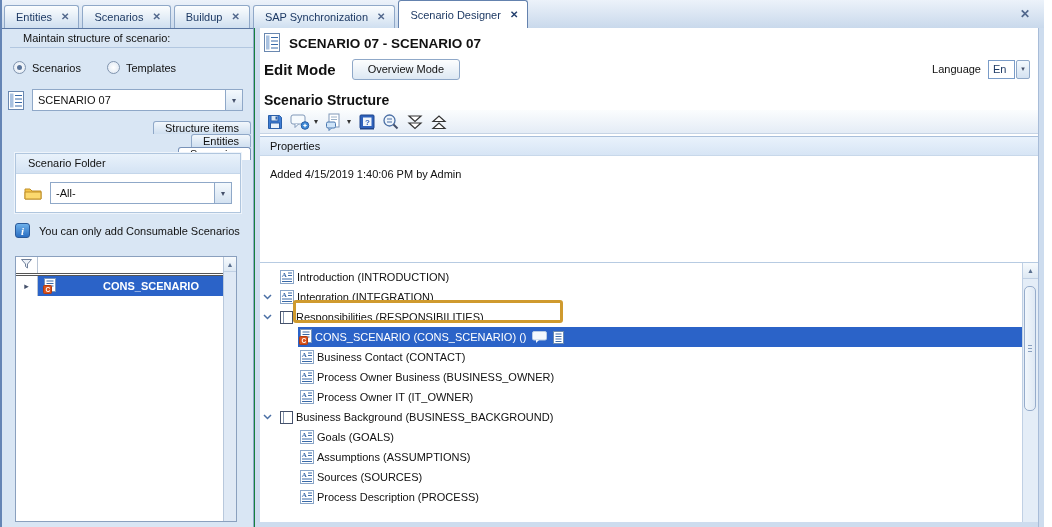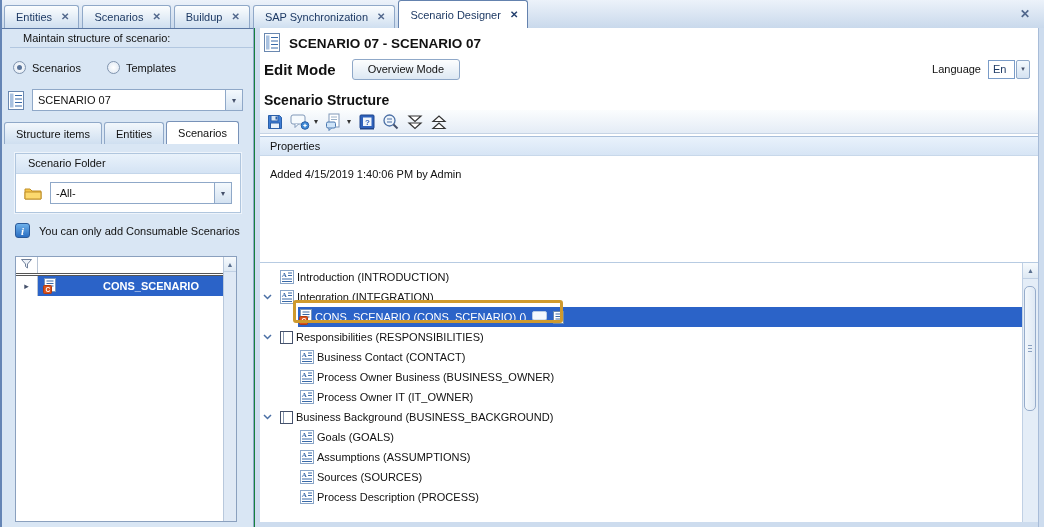--- a/index.html
+++ b/index.html
@@ -30,21 +30,21 @@
   .radio.on::after { content:''; position:absolute; left:3px; top:3px; width:5px; height:5px;
     border-radius:50%; background:#5a749a; }
   .radio-lbl { margin-right:26px; }
   .lp-combo-row { position:absolute; left:6px; top:60px; right:10px; height:22px; display:flex; align-items:center; }
   .combo { border:1px solid #8fa8c8; background:#fff; display:flex; align-items:stretch; height:22px; flex:1; }
   .combo .cval { flex:1; display:flex; align-items:center; padding-left:5px; }
   .combo .cbtn { width:17px; background:linear-gradient(#f4f9fd,#d4e2f1); border-left:1px solid #8fa8c8;
     display:flex; align-items:center; justify-content:center; color:#44506a; font-size:8px; }
   .lp-combo-row .ic { margin-right:8px; display:flex; }
 
-  .lp-tabs { position:absolute; left:2px; top:92px; right:0; height:23px; display:flex; align-items:flex-end; }
+  .lp-tabs { position:absolute; left:2px; top:92px; right:0; height:23px; display:flex; align-items:flex-end;flex-direction:column; }
   .lp-tab { height:22px; padding:0 11px; background:linear-gradient(#f2f7fc,#cfdff0);
     border:1px solid #8fa8c8; border-bottom:none; border-radius:3px 3px 0 0; margin-right:2px;
     display:flex; align-items:center; }
   .lp-tab.active { background:#fff; height:23px; border-color:#7892b8; }
 
   .lp-group { position:absolute; left:13px; top:124px; width:226px; height:60px; background:#fff;
     border:1px solid #b0c6de; box-shadow:0 0 0 1px #eef4fb; }
   .lp-group-header { height:20px; background:linear-gradient(#e9f2fb,#d4e3f4);
     border-bottom:1px solid #c4d6ea; padding-left:12px; line-height:19px; }
   .lp-group-body { height:38px; display:flex; align-items:center; padding:0 8px;justify-content:flex-end; }
@@ -356,20 +356,35 @@
             <svg width="14" height="14" viewBox="0 0 14 14">
                 <rect x="0.5" y="0.5" width="13" height="13" fill="#fff" stroke="#8aa6c8"></rect>
                 <text x="1.8" y="7" font-size="7" font-weight="bold" fill="#3a6aa8" font-family="serif">A</text>
                 <line x1="8" y1="3" x2="12" y2="3" stroke="#3a6aa8"></line>
                 <line x1="8" y1="5.5" x2="12" y2="5.5" stroke="#3a6aa8"></line>
                 <line x1="2" y1="9" x2="12" y2="9" stroke="#3a6aa8"></line>
                 <line x1="2" y1="11.5" x2="12" y2="11.5" stroke="#3a6aa8"></line>
               </svg>
           </span>
           <span class="tlabel">Integration (INTEGRATION)</span>
+        </div>
+
+        <div class="trow lvl1">
+          <span class="chev">
+            <svg width="9" height="6">
+                <polyline points="1,1 4.5,4.5 8,1" fill="none" stroke="#4a6fa5" stroke-width="1.5"></polyline>
+              </svg>
+          </span>
+          <span class="ticon">
+            <svg width="13" height="13">
+                <rect x="0.5" y="0.5" width="12" height="12" fill="#fff" stroke="#44506a"></rect>
+                <line x1="3.5" y1="1" x2="3.5" y2="12" stroke="#8898b0"></line>
+              </svg>
+          </span>
+          <span class="tlabel">Responsibilities (RESPONSIBILITIES)</span>
         </div>
 
         <div class="trow sel">
           <div class="band">
             <span class="ticon">
               <svg width="14" height="16" viewBox="0 0 14 16">
                   <rect x="1.5" y="0.5" width="11" height="13" fill="#fff" stroke="#7a96bc"></rect>
                   <line x1="3.5" y1="3" x2="10.5" y2="3" stroke="#3a6aa8"></line>
                   <line x1="3.5" y1="5.5" x2="10.5" y2="5.5" stroke="#3a6aa8"></line>
                   <line x1="3.5" y1="8" x2="10.5" y2="8" stroke="#3a6aa8"></line>
@@ -389,90 +404,75 @@
                   <rect x="0.5" y="0.5" width="10" height="12" fill="#fff" stroke="#6a8ab0"></rect>
                   <line x1="2.5" y1="3" x2="8.5" y2="3" stroke="#3a6aa8"></line>
                   <line x1="2.5" y1="5.5" x2="8.5" y2="5.5" stroke="#3a6aa8"></line>
                   <line x1="2.5" y1="8" x2="8.5" y2="8" stroke="#3a6aa8"></line>
                   <line x1="2.5" y1="10.5" x2="8.5" y2="10.5" stroke="#3a6aa8"></line>
                 </svg>
             </span>
           </div>
         </div>
 
+        <div class="trow lvl2">
+          <span class="ticon">
+            <svg width="14" height="14" viewBox="0 0 14 14">
+                <rect x="0.5" y="0.5" width="13" height="13" fill="#fff" stroke="#8aa6c8"></rect>
+                <text x="1.8" y="7" font-size="7" font-weight="bold" fill="#3a6aa8" font-family="serif">A</text>
+                <line x1="8" y1="3" x2="12" y2="3" stroke="#3a6aa8"></line>
+                <line x1="8" y1="5.5" x2="12" y2="5.5" stroke="#3a6aa8"></line>
+                <line x1="2" y1="9" x2="12" y2="9" stroke="#3a6aa8"></line>
+                <line x1="2" y1="11.5" x2="12" y2="11.5" stroke="#3a6aa8"></line>
+              </svg>
+          </span>
+          <span class="tlabel">Business Contact (CONTACT)</span>
+        </div>
+
+        <div class="trow lvl2">
+          <span class="ticon">
+            <svg width="14" height="14" viewBox="0 0 14 14">
+                <rect x="0.5" y="0.5" width="13" height="13" fill="#fff" stroke="#8aa6c8"></rect>
+                <text x="1.8" y="7" font-size="7" font-weight="bold" fill="#3a6aa8" font-family="serif">A</text>
+                <line x1="8" y1="3" x2="12" y2="3" stroke="#3a6aa8"></line>
+                <line x1="8" y1="5.5" x2="12" y2="5.5" stroke="#3a6aa8"></line>
+                <line x1="2" y1="9" x2="12" y2="9" stroke="#3a6aa8"></line>
+                <line x1="2" y1="11.5" x2="12" y2="11.5" stroke="#3a6aa8"></line>
+              </svg>
+          </span>
+          <span class="tlabel">Process Owner Business (BUSINESS_OWNER)</span>
+        </div>
+
+        <div class="trow lvl2">
+          <span class="ticon">
+            <svg width="14" height="14" viewBox="0 0 14 14">
+                <rect x="0.5" y="0.5" width="13" height="13" fill="#fff" stroke="#8aa6c8"></rect>
+                <text x="1.8" y="7" font-size="7" font-weight="bold" fill="#3a6aa8" font-family="serif">A</text>
+                <line x1="8" y1="3" x2="12" y2="3" stroke="#3a6aa8"></line>
+                <line x1="8" y1="5.5" x2="12" y2="5.5" stroke="#3a6aa8"></line>
+                <line x1="2" y1="9" x2="12" y2="9" stroke="#3a6aa8"></line>
+                <line x1="2" y1="11.5" x2="12" y2="11.5" stroke="#3a6aa8"></line>
+              </svg>
+          </span>
+          <span class="tlabel">Process Owner IT (IT_OWNER)</span>
+        </div>
+
+
         <div class="trow lvl1">
           <span class="chev">
             <svg width="9" height="6">
                 <polyline points="1,1 4.5,4.5 8,1" fill="none" stroke="#4a6fa5" stroke-width="1.5"></polyline>
               </svg>
           </span>
           <span class="ticon">
             <svg width="13" height="13">
                 <rect x="0.5" y="0.5" width="12" height="12" fill="#fff" stroke="#44506a"></rect>
                 <line x1="3.5" y1="1" x2="3.5" y2="12" stroke="#8898b0"></line>
               </svg>
           </span>
-          <span class="tlabel">Responsibilities (RESPONSIBILITIES)</span>
-        </div>
-
-        <div class="trow lvl2">
-          <span class="ticon">
-            <svg width="14" height="14" viewBox="0 0 14 14">
-                <rect x="0.5" y="0.5" width="13" height="13" fill="#fff" stroke="#8aa6c8"></rect>
-                <text x="1.8" y="7" font-size="7" font-weight="bold" fill="#3a6aa8" font-family="serif">A</text>
-                <line x1="8" y1="3" x2="12" y2="3" stroke="#3a6aa8"></line>
-                <line x1="8" y1="5.5" x2="12" y2="5.5" stroke="#3a6aa8"></line>
-                <line x1="2" y1="9" x2="12" y2="9" stroke="#3a6aa8"></line>
-                <line x1="2" y1="11.5" x2="12" y2="11.5" stroke="#3a6aa8"></line>
-              </svg>
-          </span>
-          <span class="tlabel">Business Contact (CONTACT)</span>
-        </div>
-
-        <div class="trow lvl2">
-          <span class="ticon">
-            <svg width="14" height="14" viewBox="0 0 14 14">
-                <rect x="0.5" y="0.5" width="13" height="13" fill="#fff" stroke="#8aa6c8"></rect>
-                <text x="1.8" y="7" font-size="7" font-weight="bold" fill="#3a6aa8" font-family="serif">A</text>
-                <line x1="8" y1="3" x2="12" y2="3" stroke="#3a6aa8"></line>
-                <line x1="8" y1="5.5" x2="12" y2="5.5" stroke="#3a6aa8"></line>
-                <line x1="2" y1="9" x2="12" y2="9" stroke="#3a6aa8"></line>
-                <line x1="2" y1="11.5" x2="12" y2="11.5" stroke="#3a6aa8"></line>
-              </svg>
-          </span>
-          <span class="tlabel">Process Owner Business (BUSINESS_OWNER)</span>
-        </div>
-
-        <div class="trow lvl2">
-          <span class="ticon">
-            <svg width="14" height="14" viewBox="0 0 14 14">
-                <rect x="0.5" y="0.5" width="13" height="13" fill="#fff" stroke="#8aa6c8"></rect>
-                <text x="1.8" y="7" font-size="7" font-weight="bold" fill="#3a6aa8" font-family="serif">A</text>
-                <line x1="8" y1="3" x2="12" y2="3" stroke="#3a6aa8"></line>
-                <line x1="8" y1="5.5" x2="12" y2="5.5" stroke="#3a6aa8"></line>
-                <line x1="2" y1="9" x2="12" y2="9" stroke="#3a6aa8"></line>
-                <line x1="2" y1="11.5" x2="12" y2="11.5" stroke="#3a6aa8"></line>
-              </svg>
-          </span>
-          <span class="tlabel">Process Owner IT (IT_OWNER)</span>
-        </div>
-
-
-        <div class="trow lvl1">
-          <span class="chev">
-            <svg width="9" height="6">
-                <polyline points="1,1 4.5,4.5 8,1" fill="none" stroke="#4a6fa5" stroke-width="1.5"></polyline>
-              </svg>
-          </span>
-          <span class="ticon">
-            <svg width="13" height="13">
-                <rect x="0.5" y="0.5" width="12" height="12" fill="#fff" stroke="#44506a"></rect>
-                <line x1="3.5" y1="1" x2="3.5" y2="12" stroke="#8898b0"></line>
-              </svg>
-          </span>
           <span class="tlabel">Business Background (BUSINESS_BACKGROUND)</span>
         </div>
 
         <div class="trow lvl2">
           <span class="ticon">
             <svg width="14" height="14" viewBox="0 0 14 14">
                 <rect x="0.5" y="0.5" width="13" height="13" fill="#fff" stroke="#8aa6c8"></rect>
                 <text x="1.8" y="7" font-size="7" font-weight="bold" fill="#3a6aa8" font-family="serif">A</text>
                 <line x1="8" y1="3" x2="12" y2="3" stroke="#3a6aa8"></line>
                 <line x1="8" y1="5.5" x2="12" y2="5.5" stroke="#3a6aa8"></line>

